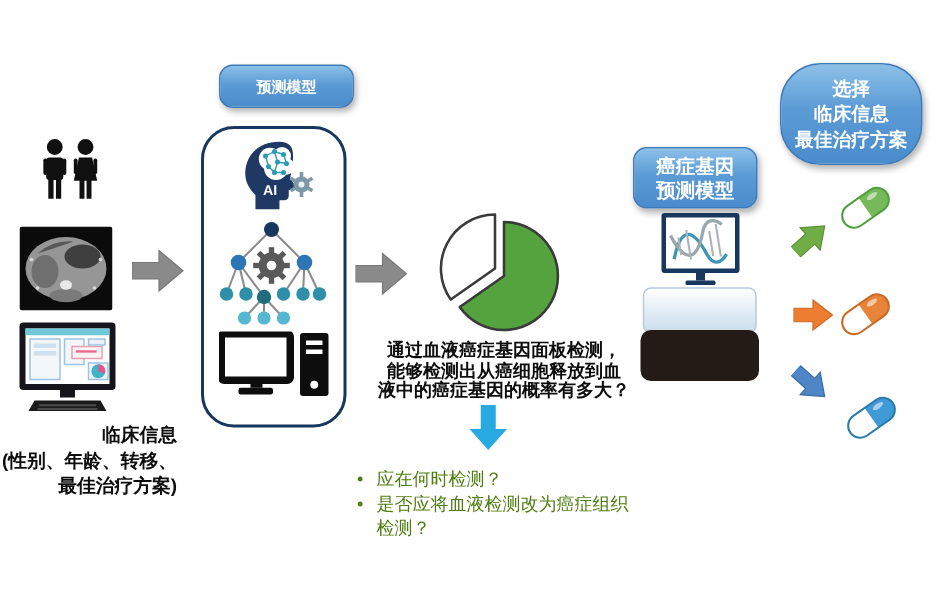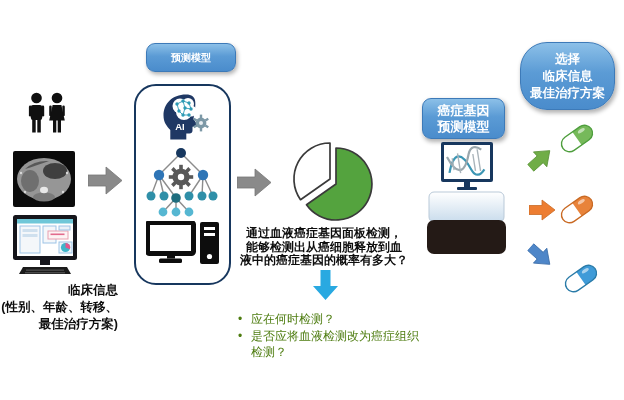--- a/index.html
+++ b/index.html
@@ -224,21 +224,21 @@
     <svg width="96" height="84" viewBox="0 0 96 84">
       <g transform="translate(52,45)">
         <path d="M0,0 L0,-36 A36,36 0 1 1 -29.5,20.7 Z" fill="#54A33E" stroke="#3a3a3a" stroke-width="1.7" stroke-linejoin="round"></path>
         <g transform="translate(-6,-5)">
           <path d="M0,0 L-29.5,20.7 A36,36 0 0 1 0,-36 Z" fill="#ffffff" stroke="#3a3a3a" stroke-width="1.7" stroke-linejoin="round"></path>
         </g>
       </g>
     </svg>
   </div>
 
-  <div class="abs question" style="left:228px;top:227px;width:192px;">
+  <div class="abs question" style="left:240px;top:227px;width:192px;">
     <span>通过血液癌症基因面板检测，</span><br>
     <span>能够检测出从癌细胞释放到血</span><br>
     <span>液中的癌症基因的概率有多大？</span>
   </div>
 
   <div class="abs" style="left:312px;top:270px;">
     <svg width="27" height="31" viewBox="0 0 27 31">
       <polygon points="8.5,0 18.5,0 18.5,16 26,16 13.5,30 1,16 8.5,16" fill="#29A9E1"></polygon>
     </svg>
   </div>

